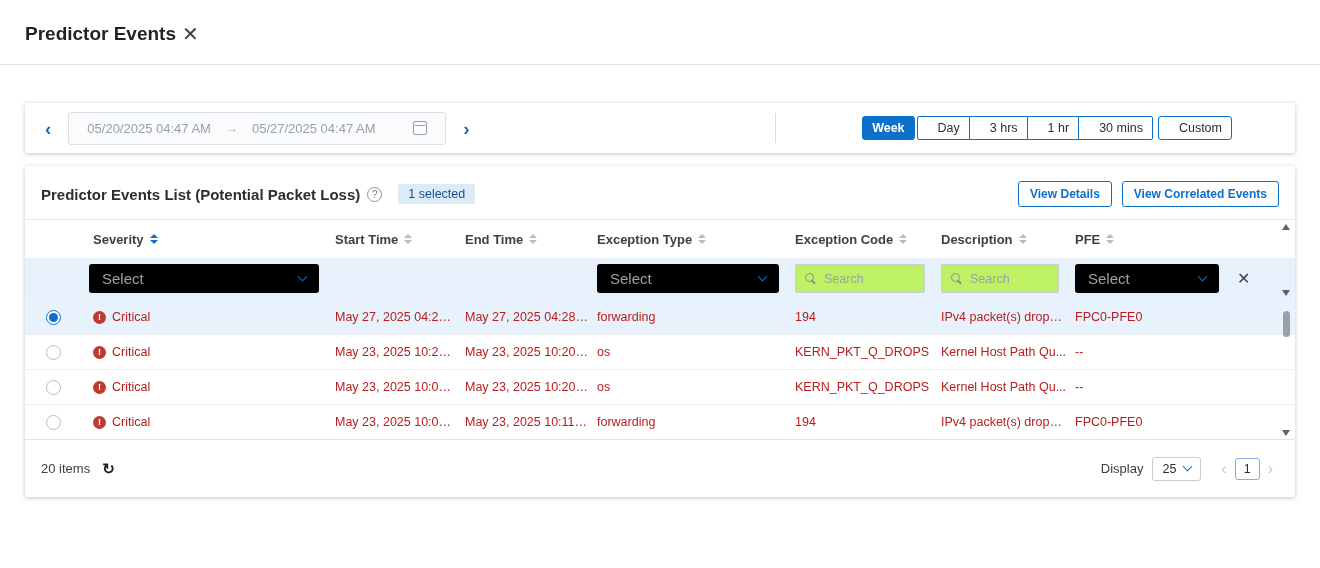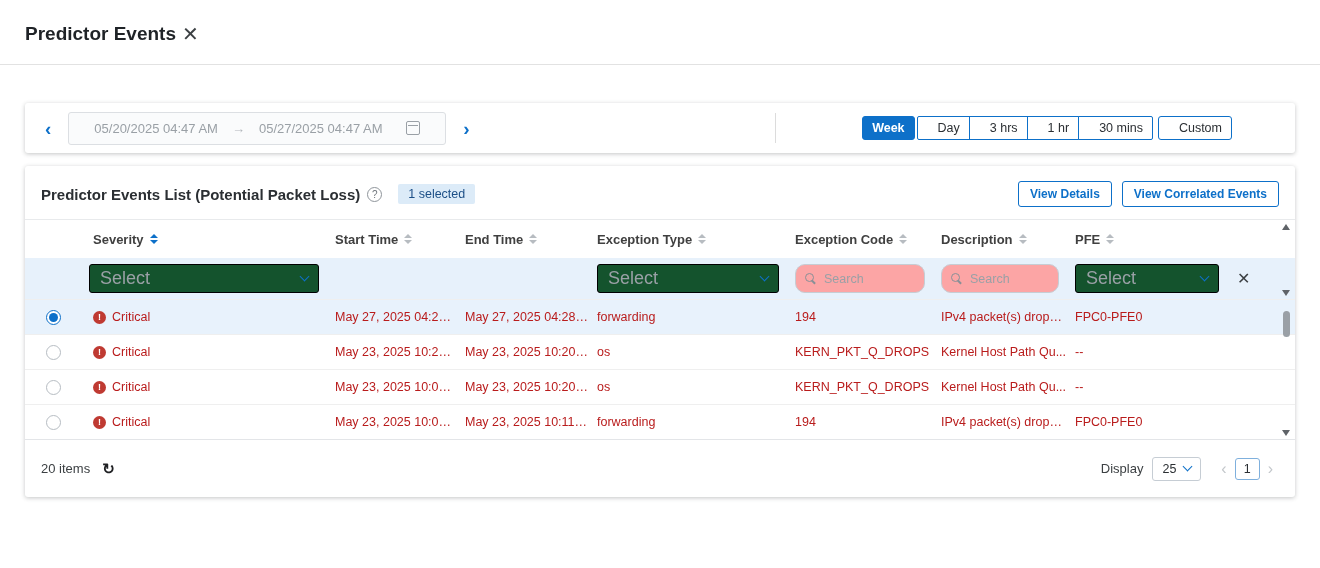--- a/index.html
+++ b/index.html
@@ -12,21 +12,21 @@
   .close-icon { font-size:20px; color:#3c4043; cursor:pointer; line-height:1; padding:2px 6px; }
   .header-divider { height:1px; background:#e2e2e2; }
 
   .content { padding:38px 25px 0; }
   .card { background:#fff; border-radius:3px; box-shadow:0 1px 4px rgba(60,64,67,.30); }
 
   
   .toolbar { display:flex; align-items:center; height:50px; padding:0 15px; margin-bottom:13px; }
   .chev-btn { color:#0d70c9; font-size:19px; font-weight:bold; cursor:pointer; line-height:1; padding:0 5px; }
   .date-range { display:flex; align-items:center; width:378px; height:33px; border:1px solid #dcdfe3; border-radius:3px;
-                background:#fafbfc; margin:0 12px; padding:0 25px; color:#9aa0a6; font-size:13px; cursor:pointer; }
+                background:#fafbfc; margin:0 12px; padding:0 18px; color:#9aa0a6; font-size:13px; cursor:pointer; }
   .date-sep { margin:0 14px; color:#b2b7bc; }
   .cal-icon { margin-left:auto; width:14px; height:14px; border:1.4px solid #9aa0a6; border-radius:2px; position:relative; }
   .cal-icon::before { content:""; position:absolute; left:1px; right:1px; top:2.5px; height:1.4px; background:#9aa0a6; }
   .toolbar-spacer1 { width:300px; }
   .toolbar-divider { width:1px; height:30px; background:#dcdcdc; }
   .toolbar-spacer2 { flex:1; }
   .time-buttons { display:flex; align-items:center; margin-right:48px; }
   .time-btn { font-size:12.5px; height:24px; padding:0 9px; display:flex; align-items:center; border:1px solid #0d70c9;
               background:#fff; color:#2b2f33; cursor:pointer; font-family:inherit; }
   .time-btn + .time-btn { margin-left:-1px;padding-left:20px; }
@@ -55,25 +55,25 @@
   .th.first-data { padding-left:12px; }
   .sort { display:inline-flex; flex-direction:column; gap:2px; }
   .sort i { width:0; height:0; border-left:4px solid transparent; border-right:4px solid transparent; display:block; }
   .sort .up { border-bottom:4px solid #b7bcc1; }
   .sort .down { border-top:4px solid #b7bcc1; }
   .sort.active .up { border-bottom-color:#0d70c9; }
   .sort.active .down { border-top-color:#0d70c9; }
 
   .filter-row { background:#e7f1fb; height:41px; }
   .f-cell { padding:0 8px; }
-  .select-box { display:flex; align-items:center; justify-content:space-between; background:#14532d; border:1px solid #000000;
-                border-radius:3px; height:29px; padding:0 10px; color:#9aa0a6; font-size:18px; cursor:pointer; }
+  .select-box { display:flex; align-items:center; justify-content:space-between; background:#000000; border:3px solid #000000;
+                border-radius:3px; height:29px; padding:0 10px; color:#9aa0a6; font-size:15px; cursor:pointer; }
   .chev-down { width:7px; height:7px; border-right:1.8px solid #0d70c9; border-bottom:1.8px solid #0d70c9;
                transform:rotate(45deg); margin-top:-4px; flex:none; }
-  .search-box { display:flex; align-items:center; background:#fca5a5; border:1px solid #c6cdd4; border-radius:10px; height:29px; padding:0 9px; }
+  .search-box { display:flex; align-items:center; background:#bef264; border:1px solid #c6cdd4; border-radius:2px; height:29px; padding:0 9px; }
   .search-icon { width:12px; height:12px; position:relative; flex:none; }
   .search-icon::before { content:""; position:absolute; width:7px; height:7px; border:1.5px solid #8a9097; border-radius:50%; left:0; top:0; }
   .search-icon::after { content:""; position:absolute; width:5px; height:1.6px; background:#8a9097; transform:rotate(45deg); left:6px; top:8.5px; }
   .search-box input { border:none; outline:none; width:100%; font-size:12.5px; margin-left:7px; color:#555;
                       font-family:inherit; background:transparent; }
   .search-box input::placeholder { color:#9aa0a6; }
   .f-clear { display:flex; align-items:center; padding-left:10px; }
   .clear-filter { font-size:16px; color:#3c4043; cursor:pointer; line-height:1; }
 
   .tbody .tr { height:35px; border-top:1px solid #efefef; font-size:12.5px; color:#b91c1c; cursor:pointer; background:#fff; }

